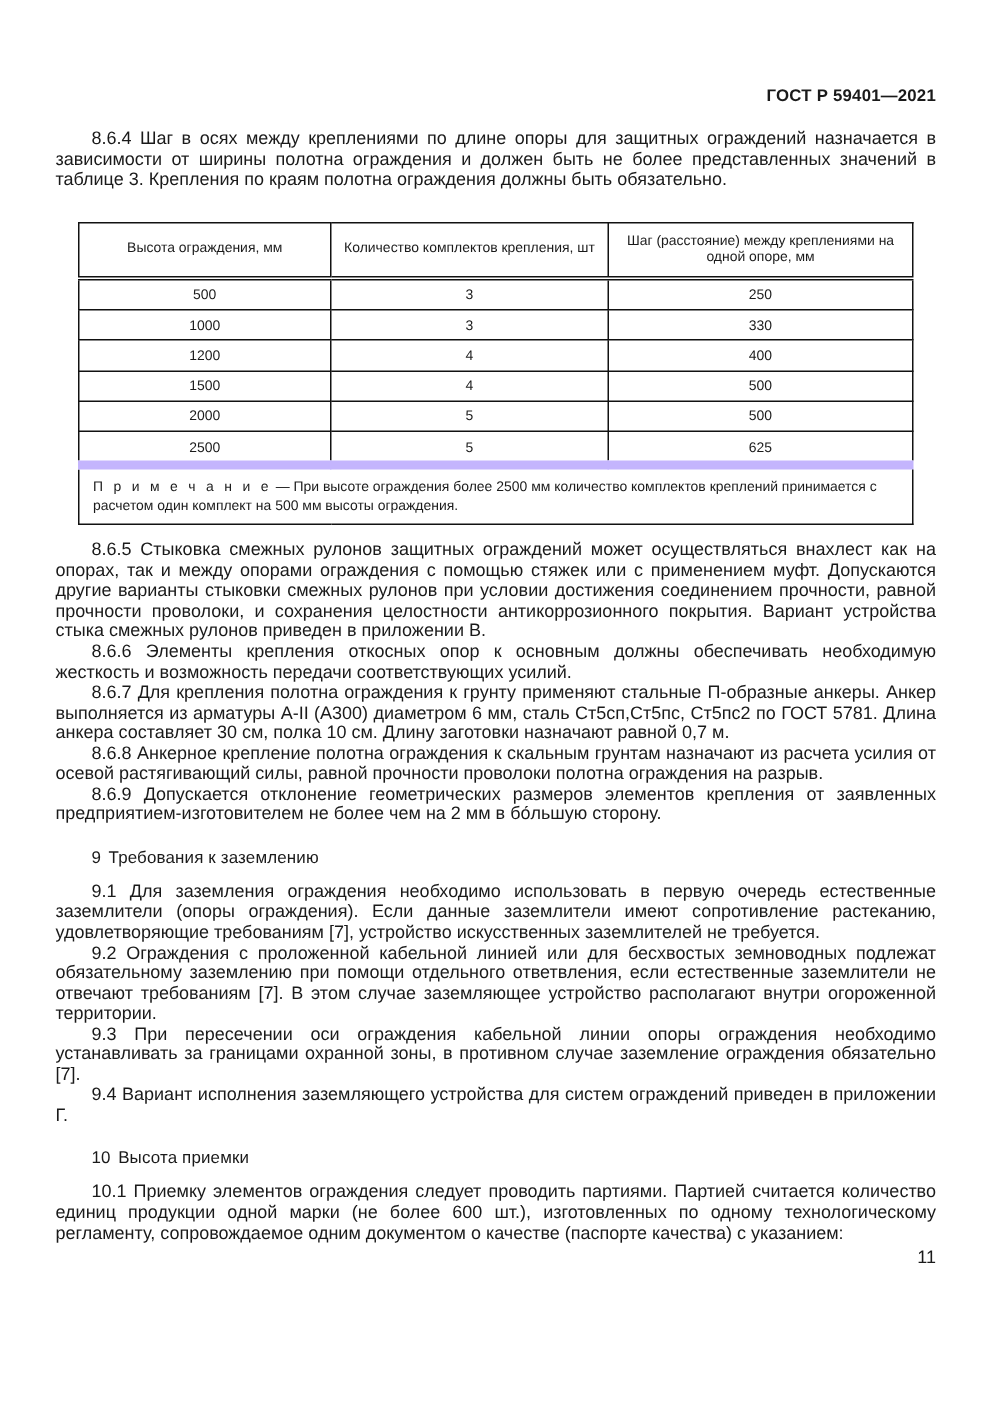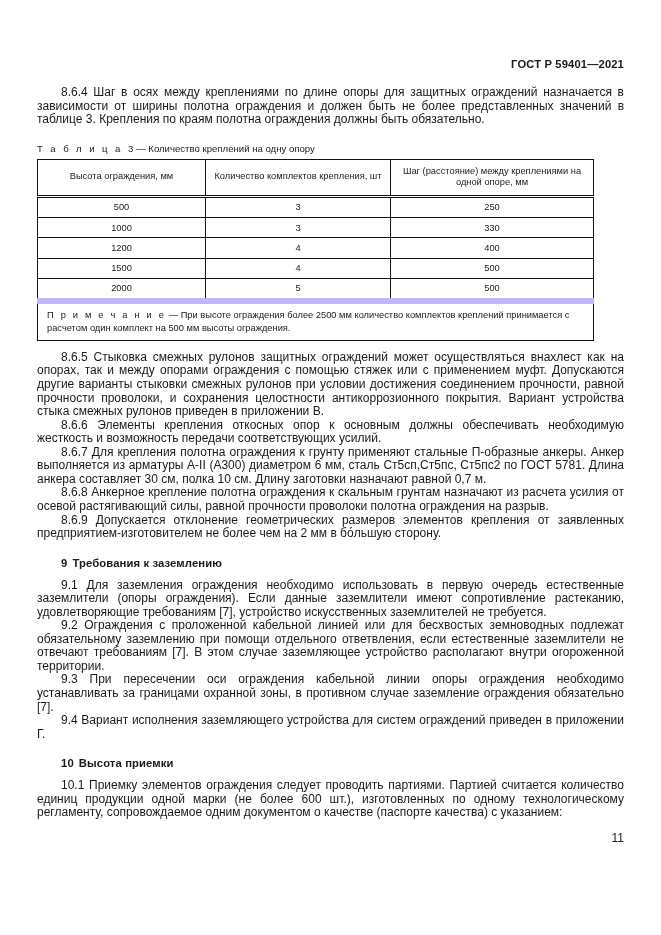--- a/index.html
+++ b/index.html
@@ -53,40 +53,41 @@
     hyphens: manual;
   }
 
   .blockgap-s { height: 5px; }
   .blockgap-m { height: 10px; }
   .blockgap-l { height: 16px; }
 
   h2.sect {
     margin: 0;
     font-size: 11.3px;
-    font-weight: bold;
+    font-weight: normal;
     text-indent: 24px;
     letter-spacing: 0.1px;
   }
   h2.sect .num { margin-right: 5px; }
 
   
   .tbl-caption {
     font-size: 9.6px;
     margin: 0;
     white-space: nowrap;
   }
   .tbl-caption .sp {
     letter-spacing: 2.4px;
   }
 
   
   table.gost {
     border-collapse: collapse;
     width: 556px;
+    margin-left: 15px;
     table-layout: fixed;
     font-size: 9.3px;
   }
   table.gost col.c1 { width: 168px; }
   table.gost col.c2 { width: 185px; }
   table.gost col.c3 { width: 203px; }
 
   table.gost th,
   table.gost td {
     border-left: 1px solid #111;
@@ -134,21 +135,20 @@
 <div class="page">
 
   <div class="header">ГОСТ Р 59401—2021</div>
 
   <div class="content">
 
     <p class="para">8.6.4  Шаг в осях между креплениями по длине опоры для защитных ограждений назначается в зависимости от ширины полотна ограждения и должен быть не более представленных значений в таблице 3. Крепления по краям полотна ограждения должны быть обязательно.</p>
 
     <div class="blockgap-l"></div>
 
-    <p class="tbl-caption"><span class="sp">Т а б л и ц а</span>&nbsp;&nbsp;<span>3</span>&nbsp;<span>—</span>&nbsp;<span>Количество креплений на одну опору</span></p>
 
     <div class="blockgap-s"></div>
 
     <table class="gost">
       <colgroup>
           <col class="c1">
           <col class="c2">
           <col class="c3">
         </colgroup>
       <thead>
@@ -177,20 +177,25 @@
         <tr>
           <td>1500</td>
           <td>4</td>
           <td>500</td>
         </tr>
         <tr>
           <td>2000</td>
           <td>5</td>
           <td>500</td>
         </tr>
+        <tr>
+          <td>2500</td>
+          <td>5</td>
+          <td>625</td>
+        </tr>
         <tr class="note-row">
           <td colspan="3">
             <span class="note-text"><span class="sp">П р и м е ч а н и е</span> <span>— При высоте ограждения более 2500 мм количество комплектов креплений принимается с расчетом один комплект на 500 мм высоты ограждения.</span></span>
           </td>
         </tr>
       </tbody>
     </table>
 
     <div class="blockgap-m"></div>
 

